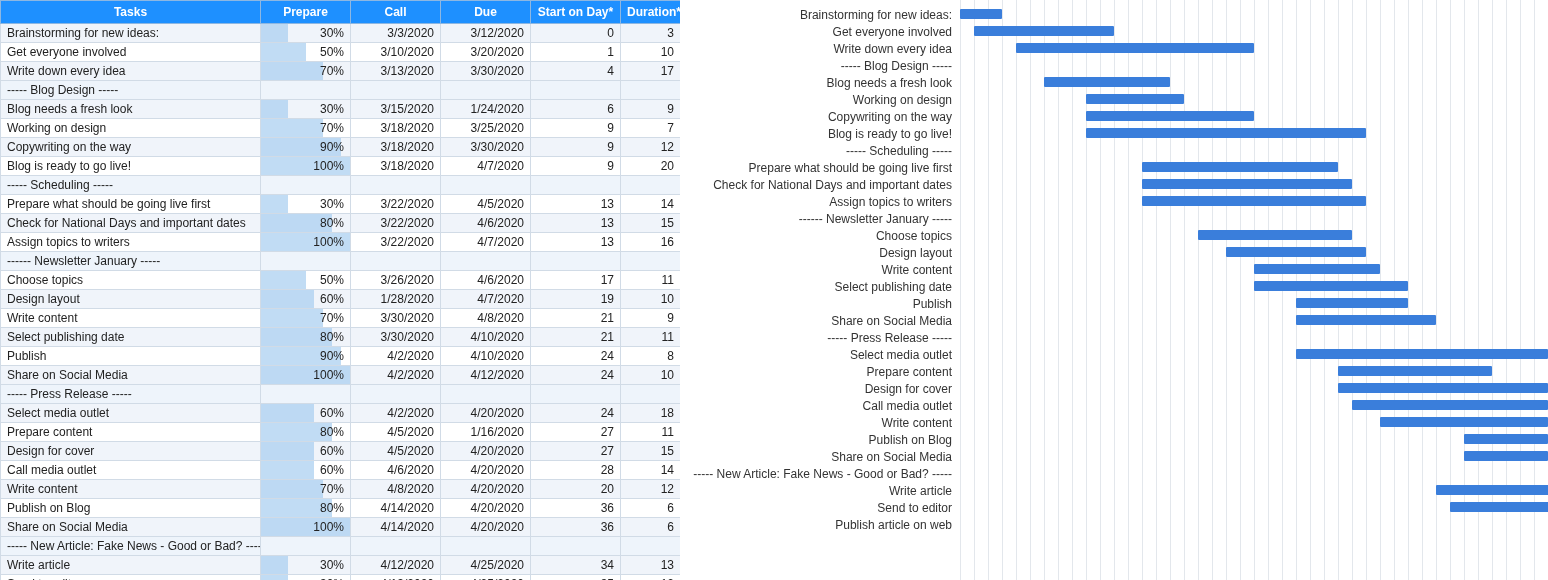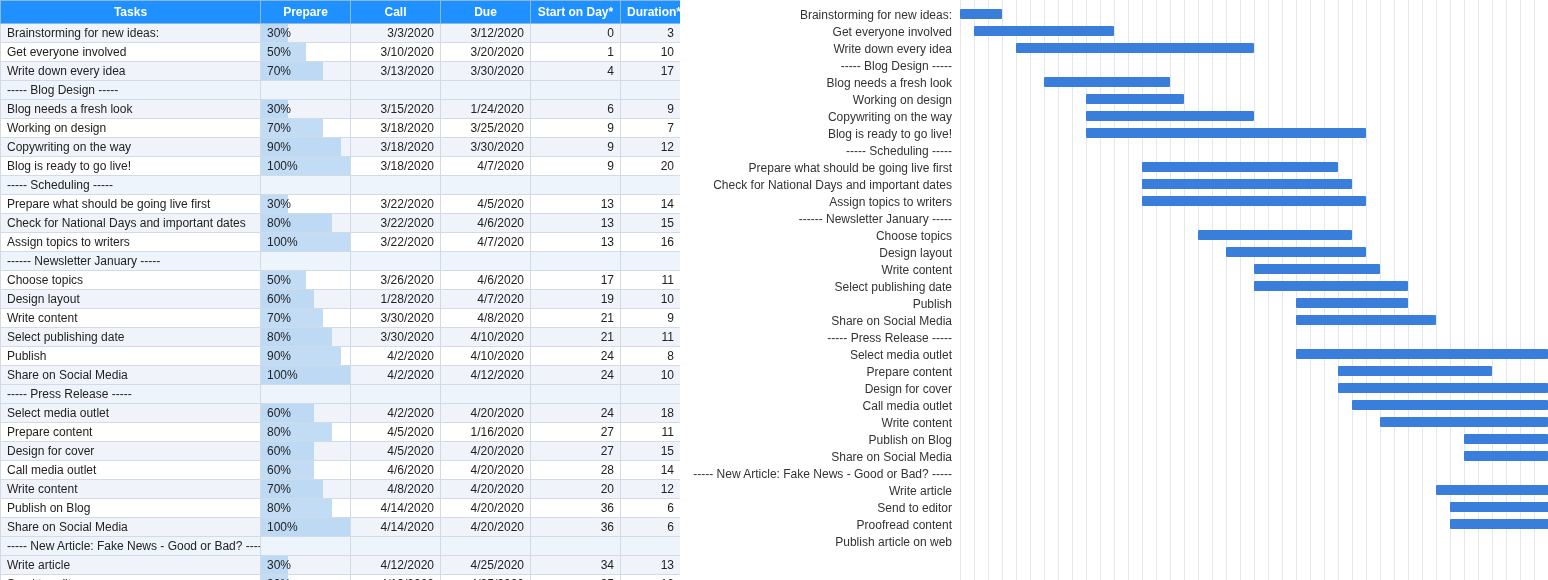--- a/index.html
+++ b/index.html
@@ -46,21 +46,21 @@
     line-height: 14px;
     height: 18px;
     overflow: hidden;
     white-space: nowrap;
   }
   tbody tr:nth-child(odd) td { background: #f0f4fa; }
   tbody tr:nth-child(even) td { background: #fff; }
   td.task { text-align: left; }
   td.num { text-align: right; }
   td.prog {
-    text-align: left;
+    text-align: right;
     position: relative;
   }
   td.prog .bar {
     position: absolute;
     left: 0; top: 0; bottom: 0;
     background: #a7cdef;
     opacity: 0.7;
     z-index: 0;
   }
   td.prog .val {
@@ -594,23 +594,17 @@
           <div class="gantt-bar" style="left: 80.9524%; width: 30.9524%;"></div>
         </div>
       </div>
       <div class="gantt-row">
         <div class="gantt-label">Send to editor</div>
         <div class="gantt-bar-area">
           <div class="gantt-bar" style="left: 83.3333%; width: 28.5714%;"></div>
         </div>
       </div>
       <div class="gantt-row">
-        <div class="gantt-label">Proofread content</div>
-        <div class="gantt-bar-area">
-          <div class="gantt-bar" style="left: 83.3333%; width: 28.5714%;"></div>
-        </div>
-      </div>
-      <div class="gantt-row">
         <div class="gantt-label">Publish article on web</div>
         <div class="gantt-bar-area"></div>
       </div>
     </div>
 </div>
 
 </body></html>

